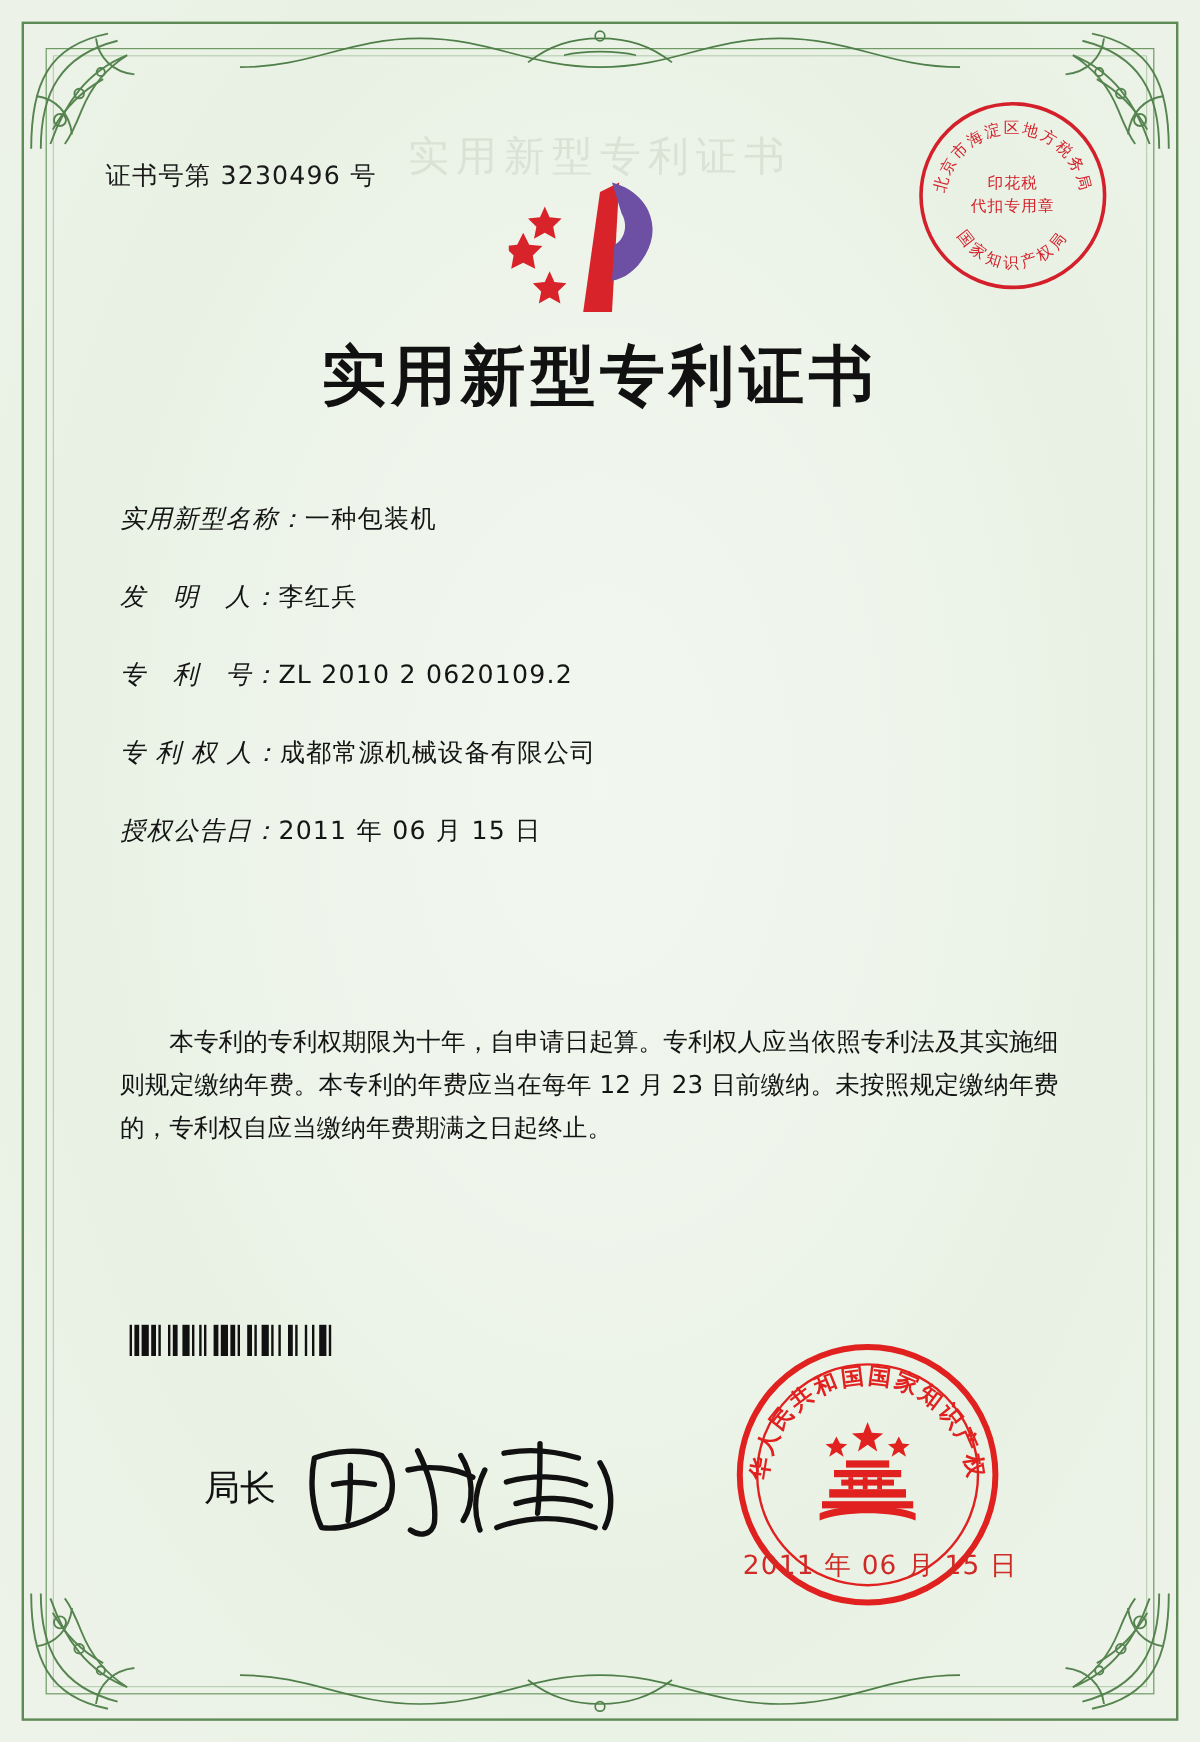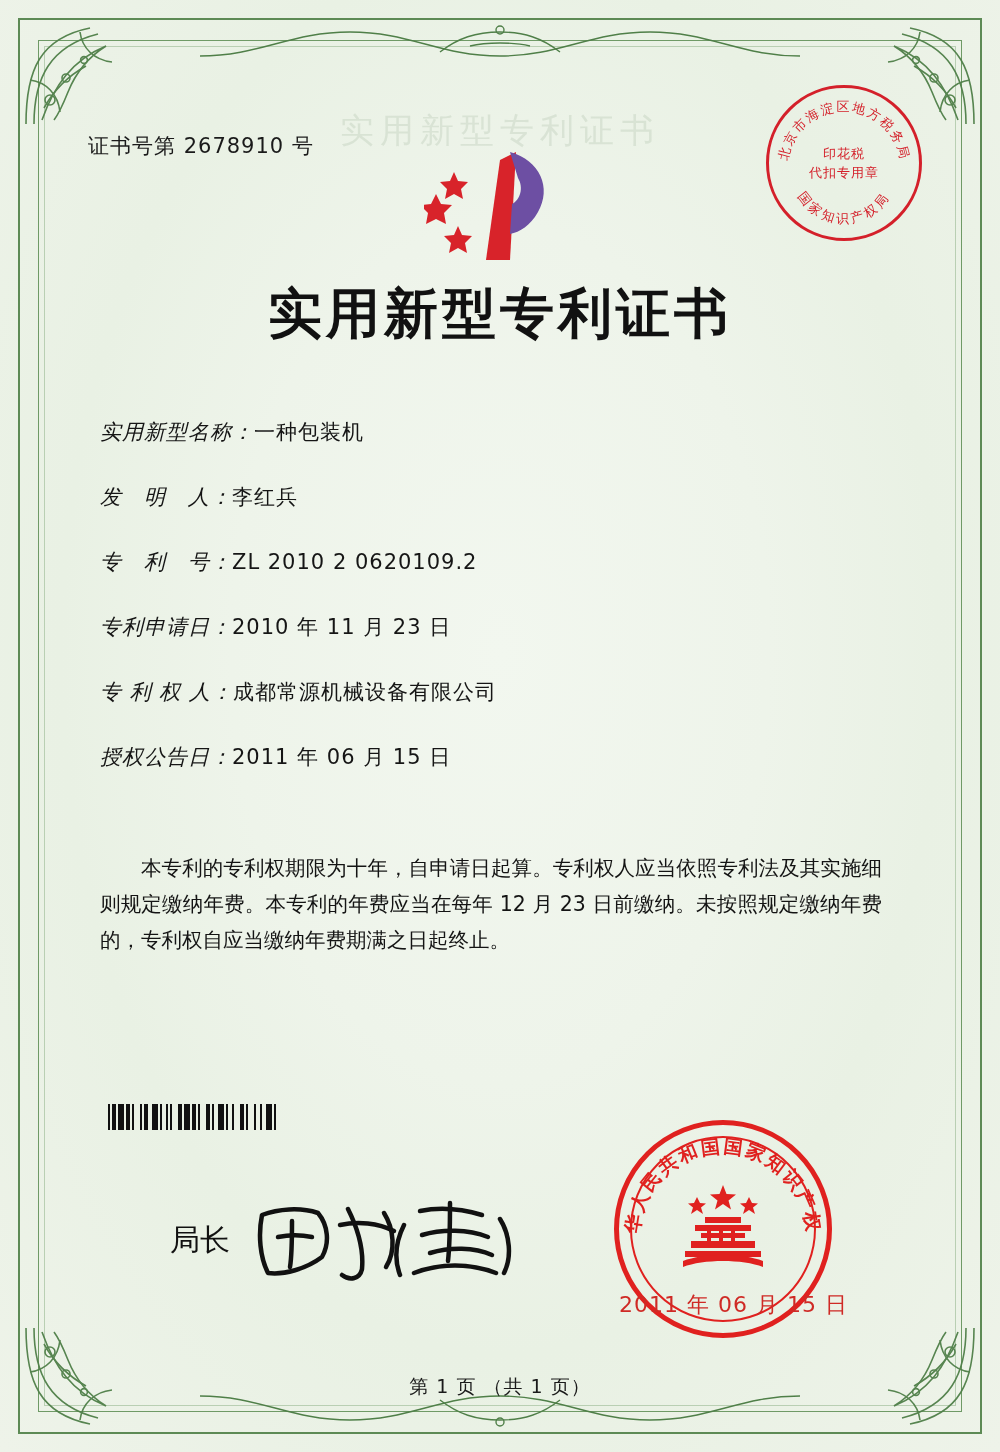--- a/index.html
+++ b/index.html
@@ -224,21 +224,21 @@
         <g fill="none" stroke="currentColor" stroke-width="1.4">
       <path d="M0 34 C60 34 90 10 150 10 C210 10 240 34 300 34 C360 34 390 10 450 10 C510 10 540 34 600 34"></path>
       <path d="M240 30 C258 16 276 10 300 10 C324 10 342 16 360 30"></path>
       <circle cx="300" cy="8" r="4"></circle>
     </g>
       </svg>
   </div>
 
   <div class="watermark">实用新型专利证书</div>
 
-  <div class="cert-no">证书号第 2678910 号</div>
+  <div class="cert-no">证书号第 3230496 号</div>
 
   <div class="logo">
     <svg viewBox="0 0 140 130">
       <g fill="#d8232a">
         <polygon points="12,52 17,62 28,63 20,71 22,82 12,77 2,82 4,71 -4,63 7,62"></polygon>
         <polygon points="30,30 34,39 44,40 37,47 39,57 30,52 21,57 23,47 16,40 26,39"></polygon>
         <polygon points="34,84 38,93 48,94 41,101 43,111 34,106 25,111 27,101 20,94 30,93"></polygon>
       </g>
       <path d="M62 118 L76 18 L92 10 L86 118 Z" fill="#d8232a"></path>
       <path d="M86 10 C116 18 128 46 114 70 C106 84 96 90 86 92 L88 62 C96 58 100 46 94 36 Z" fill="#6d4fa3"></path>
@@ -270,23 +270,20 @@
 
   <div class="fields">
     <div class="field">
       <span class="lbl">实用新型名称：</span><span class="val">一种包装机</span>
     </div>
     <div class="field">
       <span class="lbl">发　明　人：</span><span class="val">李红兵</span>
     </div>
     <div class="field">
       <span class="lbl">专　利　号：</span><span class="val">ZL 2010 2 0620109.2</span>
-    </div>
-    <div class="field">
-      <span class="lbl">专利申请日：</span><span class="val">2010 年 11 月 23 日</span>
     </div>
     <div class="field">
       <span class="lbl">专 利 权 人：</span><span class="val">成都常源机械设备有限公司</span>
     </div>
     <div class="field">
       <span class="lbl">授权公告日：</span><span class="val">2011 年 06 月 15 日</span>
     </div>
   </div>
 
   <div class="paras">
@@ -398,14 +395,13 @@
           <rect x="44" y="50" width="4" height="10"></rect>
           <rect x="56" y="50" width="4" height="10"></rect>
           <path d="M8 80 C28 72 68 72 88 80 L88 86 C68 78 28 78 8 86 Z"></path>
         </g>
       </svg>
     </div>
   </div>
 
   <div class="seal-date">2011 年 06 月 15 日</div>
 
-  <div class="footer">第 1 页 （共 1 页）</div>
 </div>
 
 </body></html>

